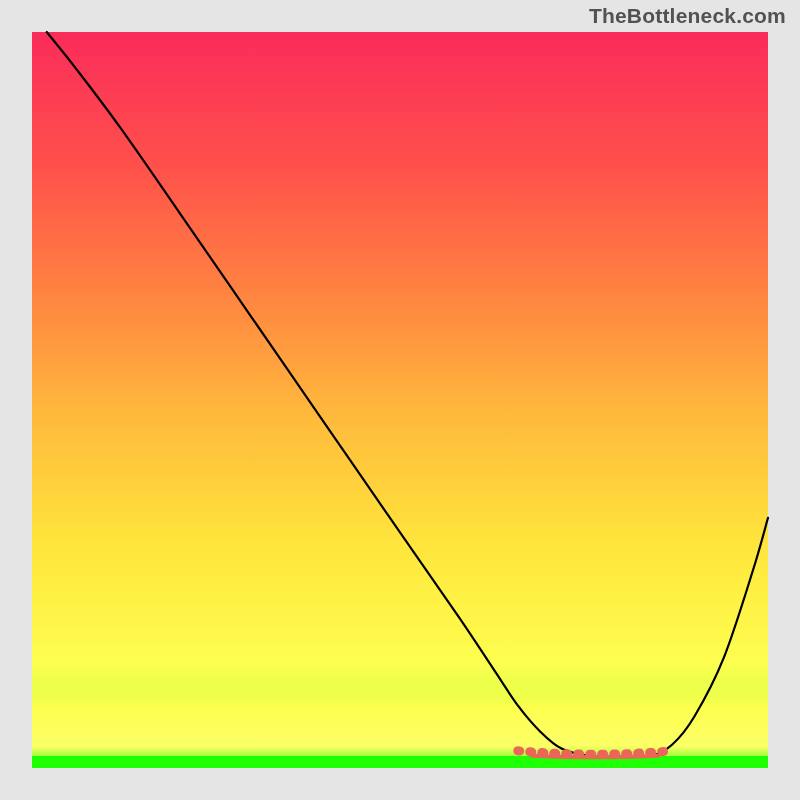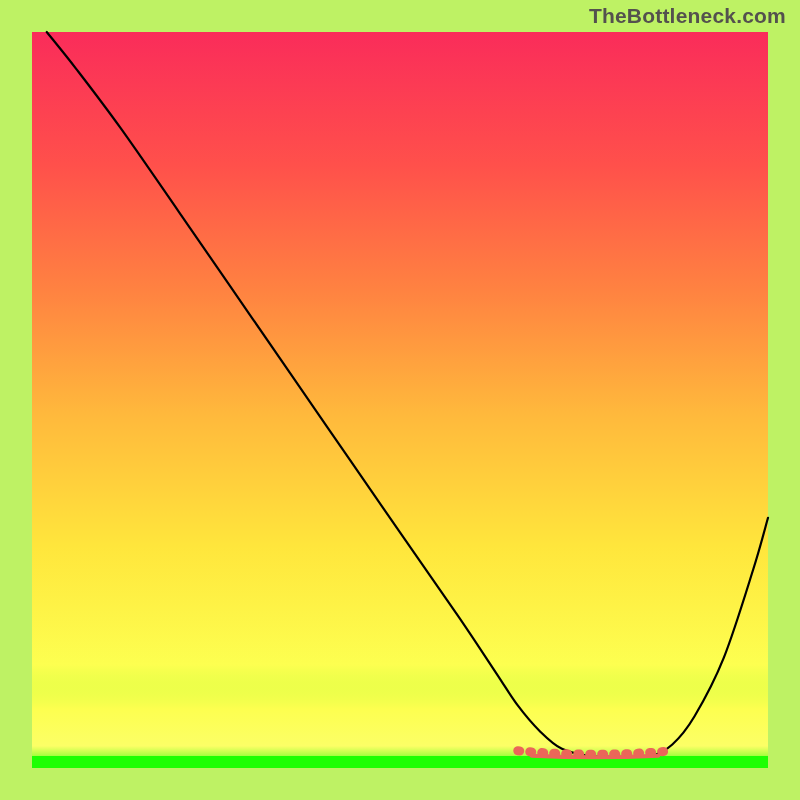--- a/index.html
+++ b/index.html
@@ -7,21 +7,21 @@
     padding: 0;
     width: 800px;
     height: 800px;
     background: #000000;
     overflow: hidden;
   }
   .container {
     position: relative;
     width: 800px;
     height: 800px;
-    background: #bef264;
+    background: #e5e5e5;
   }
   .watermark {
     position: absolute;
     top: 4px;
     right: 14px;
     font-family: Arial, Helvetica, sans-serif;
     font-size: 21px;
     font-weight: 600;
     color: #54514e;
     letter-spacing: 0.2px;

